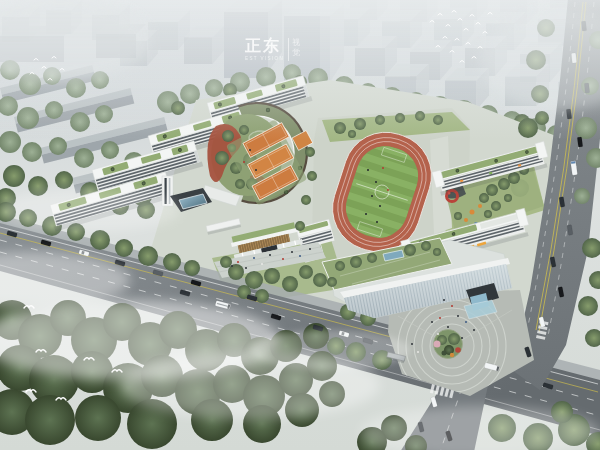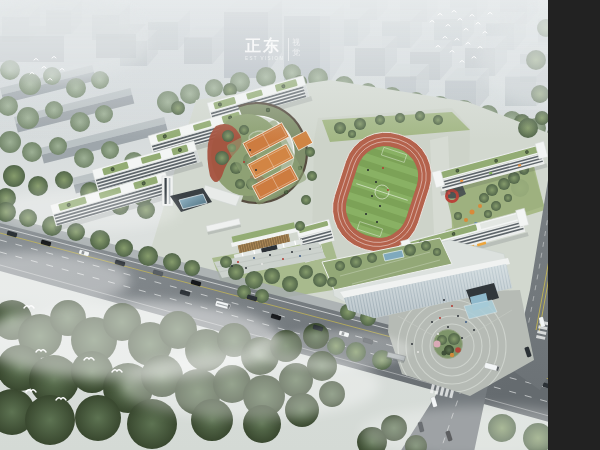--- a/index.html
+++ b/index.html
@@ -1,16 +1,16 @@
 <!DOCTYPE html>
 <html><head>
 <meta charset="utf-8">
 <style>
   html,body{margin:0;padding:0;background:#222;}
-  .frame{position:relative;width:548px;height:450px;overflow:hidden;background:#d3d9db;font-family:"Liberation Sans",sans-serif;}
+  .frame{position:relative;width:600px;height:450px;overflow:hidden;background:#d3d9db;font-family:"Liberation Sans",sans-serif;}
   .frame svg{position:absolute;left:0;top:0;}
   .t{fill:url(#gT)} .th{fill:url(#gTh)} .td{fill:url(#gTd)}
   .fac{fill:#eceeed}
   .roofw{fill:#f3f5f4;stroke:#d6dad8;stroke-width:.5}
   .groof{fill:#93ac74}
   .winrow{fill:#454d54;opacity:.85}
   .ring{fill:none;stroke:#ced3cd;stroke-width:1.1}
   .car rect{stroke:rgba(0,0,0,.25);stroke-width:.3}
   .cd{fill:#2b3136}.ck{fill:#17191c}.cw{fill:#f2f5f6}.cg{fill:#595f64}
   .bird{stroke:#fff;fill:none;stroke-width:.9;stroke-linecap:round}

